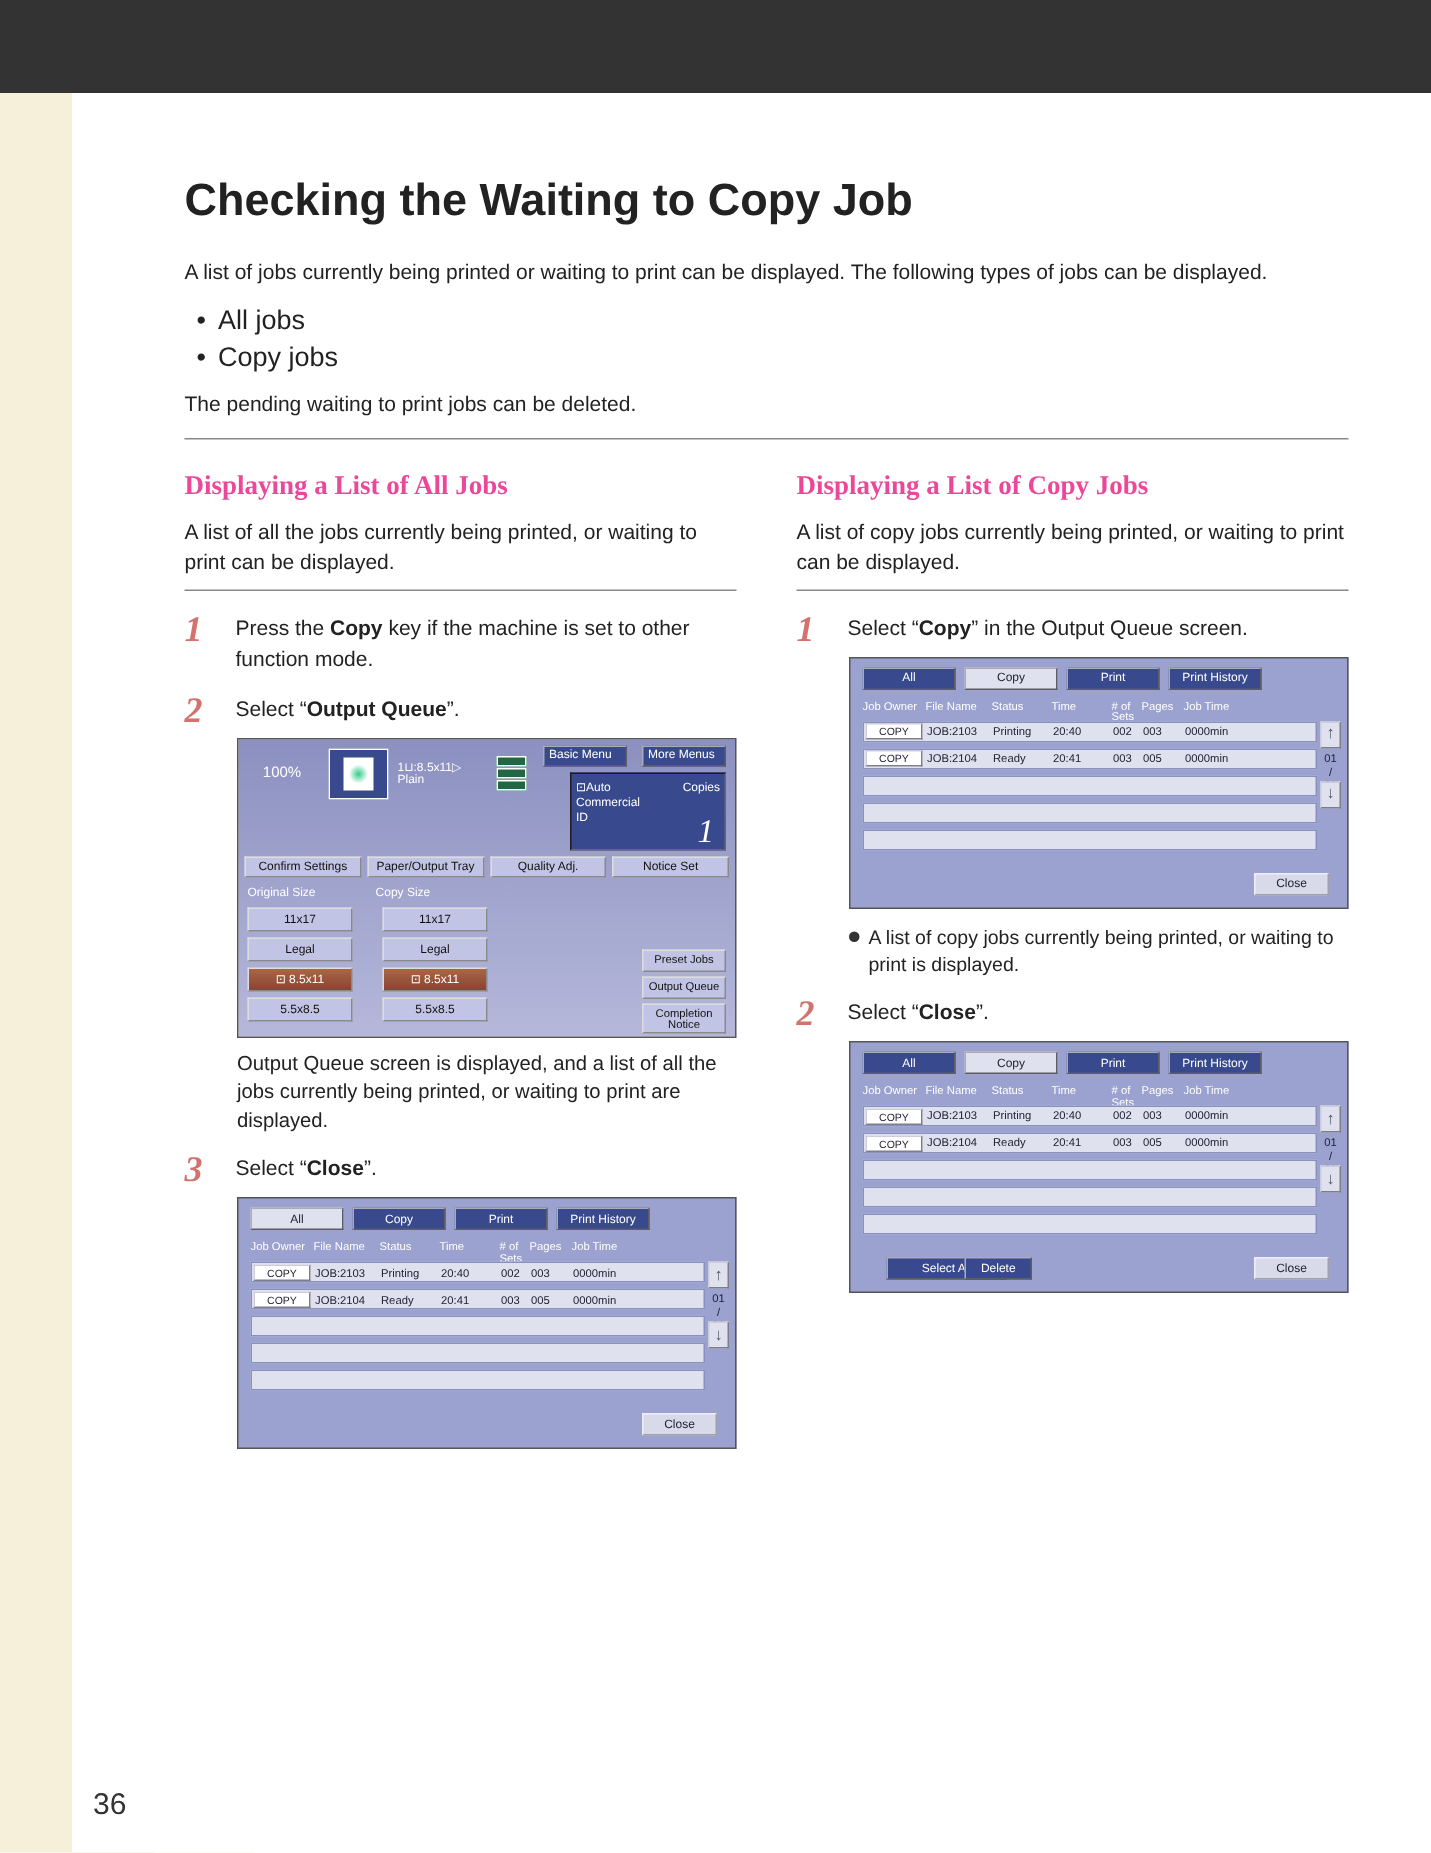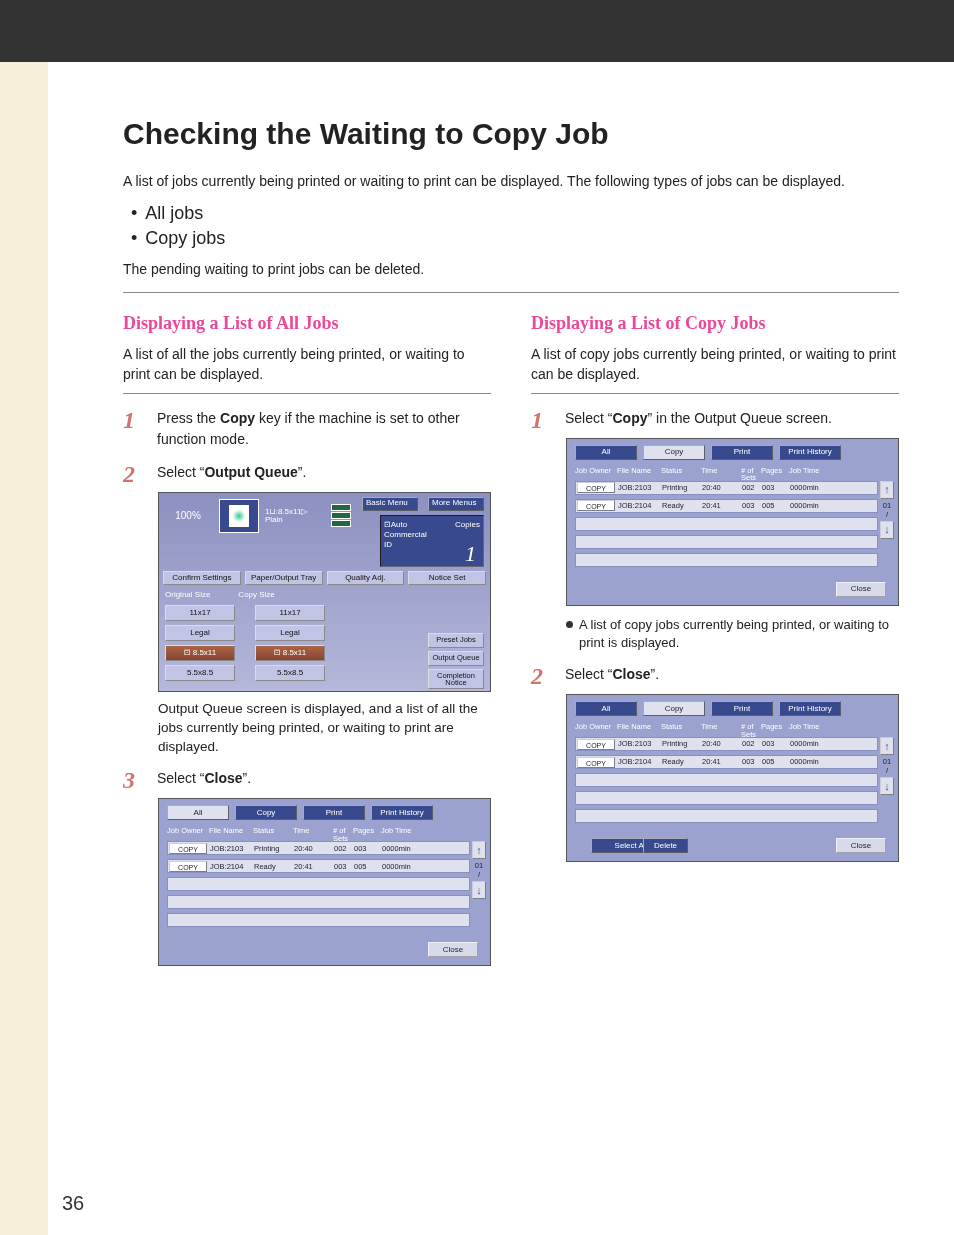--- a/index.html
+++ b/index.html
@@ -120,21 +120,21 @@
   .shot-copy .menu-btn { position:absolute; height:14px; padding:1px 3px; font-size:8px; color:#fff; background:#384a8d; border:1px outset #aab; }
   .shot-copy .mode-box { position:absolute; right:6px; top:22px; width:104px; height:52px; background:#384a8d; border:1px inset #667; color:#fff; font-size:8px; padding:3px; }
   .shot-copy .mode-box .row { display:flex; justify-content:space-between; margin:2px 0;}
   .shot-copy .btn-row {
     position:absolute; left:4px; top:78px; right:4px;
     display:grid; grid-template-columns: 1fr 1fr 1fr 1fr; gap:4px;
   }
   .shot-copy .tiny-btn {
     background:#c1c4e4; border:1px outset #ddd; color:#111; font-size:8px; text-align:center; padding:2px 1px; min-height:14px;
   }
-  .shot-copy .heading-row { position:absolute; left:6px; top:98px; display:flex; gap:28px; color:#fff; font-size:8px;}
+  .shot-copy .heading-row { position:absolute; left:6px; top:98px; display:flex; gap:40px; color:#fff; font-size:8px;}
   .shot-copy .size-grid { position:absolute; left:6px; top:112px; display:grid; grid-template-columns: 70px 70px; gap:4px 20px;}
   .shot-copy .size-grid .size-btn { background:#c1c4e4; border:1px outset #ddd; color:#111; font-size:8px; text-align:center; padding:2px 1px; height:16px; display:flex; align-items:center; justify-content:center;}
   .shot-copy .size-grid .size-btn.yellow { background:linear-gradient(#a64,#843); color:#fff;}
   .shot-copy .right-btns { position:absolute; right:6px; top:140px; width:56px; display:flex; flex-direction:column; gap:3px;}
   .shot-copy .right-btns .rb { background:#c1c4e4; border:1px outset #ddd; color:#111; font-size:7.5px; text-align:center; padding:2px 1px; height:15px; line-height:1;}
   .highlight-red { border:2.5px solid #e11; }
   .shot-queue {
     height: 168px;
     background: #9ba2cf;
     position: relative;

